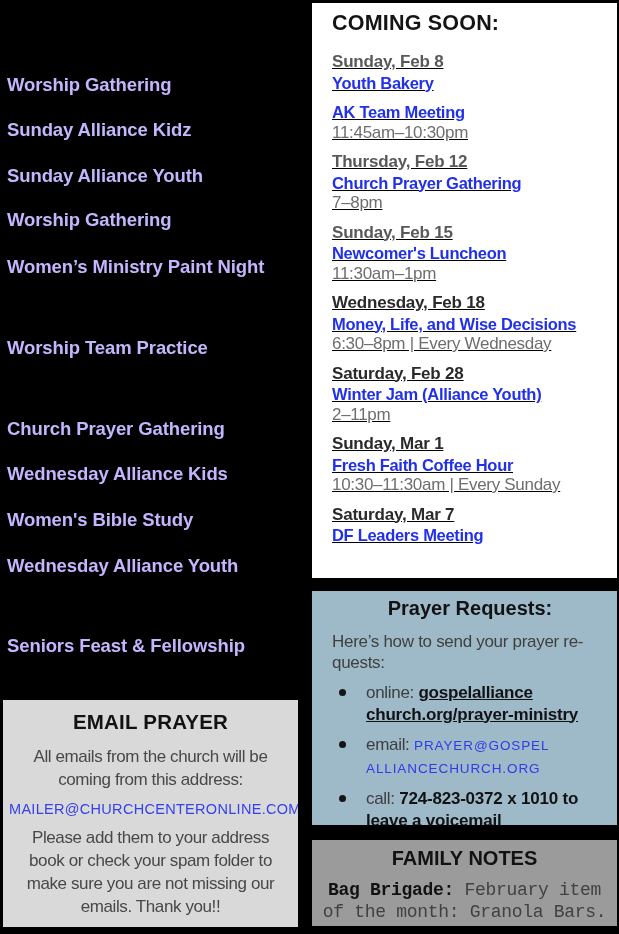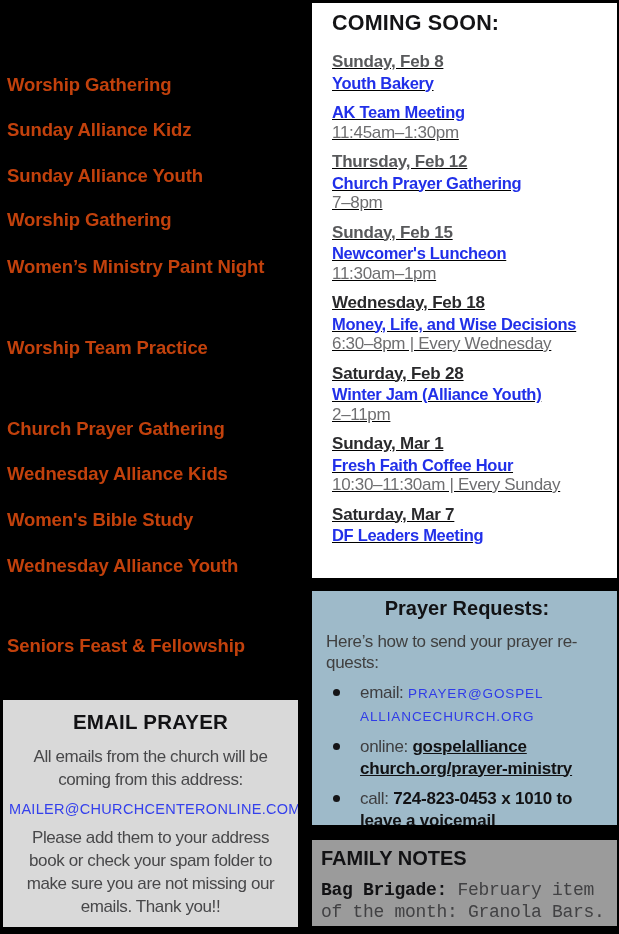--- a/index.html
+++ b/index.html
@@ -6,21 +6,21 @@
   html,body { background:#000; }
   #canvas {
     position:relative; width:619px; height:934px; overflow:hidden;
     background:#000000;
     font-family:"Liberation Sans","DejaVu Sans",sans-serif;
   }
 
   
   .left-event {
     position:absolute; left:7px;
-    color:#c2410c; font-weight:bold; font-size:18.5px;
+    color:#c4b5fd; font-weight:bold; font-size:18.5px;
     letter-spacing:-0.1px; white-space:nowrap; line-height:20px;
   }
 
   
   .panel-white {
     position:absolute; left:312px; top:3px; width:305px; height:575px;
     background:#FFFFFF; padding:8px 8px 0 20px; overflow:hidden;
   }
   .cs-title {
     font-size:21.5px; font-weight:800; color:#141416;
@@ -36,21 +36,21 @@
     font-size:16.5px; font-weight:bold; line-height:20.5px;
     color:#2130E9; letter-spacing:-0.3px;
   }
   .cs-event .time {
     font-size:17px; line-height:20.5px; color:#6E6E70; letter-spacing:-0.3px;
   }
 
   
   .panel-prayer {
     position:absolute; left:312px; top:591px; width:305px; height:234px;
-    background:#9EBAC9; padding:6px 9px 0 14px; overflow:hidden;
+    background:#9EBAC9; padding:6px 9px 0 20px; overflow:hidden;
   }
   .pr-title { text-align:center; font-size:20px; font-weight:800; color:#121214; margin:0 0 11px 0; }
   .pr-intro {
     font-size:17px; line-height:21px; color:#404040;
     white-space:pre-line; letter-spacing:-0.3px;
   }
   .pr-list { list-style:none; }
   .pr-item {
     position:relative; margin:9px 0 0 34px;
     font-size:17px; line-height:21.5px; color:#3E3E40;
@@ -69,21 +69,21 @@
     position:absolute; left:3px; top:700px; width:295px; height:227px;
     background:#D9D9D9; text-align:center; padding:10px 6px 0 6px; overflow:hidden;
   }
   .em-title { font-size:20.5px; font-weight:800; color:#121214; letter-spacing:0.2px; margin:0 0 11px 0; }
   .em-body  { font-size:17px; line-height:23px; color:#48484A; white-space:pre-line; letter-spacing:-0.4px; }
   .em-link  { font-size:14.5px; letter-spacing:0.3px; color:#3541EC; margin:10px 0 9px 0; cursor:pointer; }
 
   
   .panel-family {
     position:absolute; left:312px; top:840px; width:305px; height:86px;
-    background:#9B9B9B; text-align:left; padding:7px 9px 0 9px; overflow:hidden;
+    background:#9B9B9B; text-align:center; padding:7px 9px 0 9px; overflow:hidden;
   }
   .fn-title { font-size:20px; font-weight:800; color:#121214; margin:0 0 9px 0; }
   .fn-body  { font-size:18px; line-height:22px; color:#414143; letter-spacing:-0.3px;font-family:Liberation Mono, monospace; }
   .fn-body b { color:#121214; }
 </style>
 </head>
 <body>
 
 <div id="canvas">
 
@@ -104,21 +104,21 @@
   <div class="panel-white">
     <h1 class="cs-title">COMING SOON:</h1>
 
     <div class="cs-event">
       <div class="date">Sunday, Feb 8</div>
       <div class="etitle">Youth Bakery</div>
     </div>
 
     <div class="cs-event">
       <div class="etitle">AK Team Meeting</div>
-      <div class="time">11:45am–1:30pm</div>
+      <div class="time">11:45am–10:30pm</div>
     </div>
 
     <div class="cs-event">
       <div class="date">Thursday, Feb 12</div>
       <div class="etitle">Church Prayer Gathering</div>
       <div class="time">7–8pm</div>
     </div>
 
     <div class="cs-event">
       <div class="date">Sunday, Feb 15</div>
@@ -150,31 +150,31 @@
     </div>
   </div>
 
   <div class="panel-prayer">
     <h2 class="pr-title">Prayer Requests:</h2>
     <p class="pr-intro">Here’s how to send your prayer re-
 quests:</p>
     <ul class="pr-list">
       <li class="pr-item">
         <span class="dot"></span>
+        <span class="pr-label">online: </span><span class="pr-link">gospelalliance
+church.org/prayer-ministry</span>
+      </li>
+      <li class="pr-item">
+        <span class="dot"></span>
         <span class="pr-label">email: </span><span class="pr-caps">PRAYER@GOSPEL
 ALLIANCECHURCH.ORG</span>
       </li>
       <li class="pr-item">
         <span class="dot"></span>
-        <span class="pr-label">online: </span><span class="pr-link">gospelalliance
-church.org/prayer-ministry</span>
-      </li>
-      <li class="pr-item">
-        <span class="dot"></span>
-        <span class="pr-label">call: </span><span class="pr-bold">724-823-0453 x 1010 to
+        <span class="pr-label">call: </span><span class="pr-bold">724-823-0372 x 1010 to
 leave a voicemail</span>
       </li>
     </ul>
   </div>
 
   <div class="panel-email">
     <h2 class="em-title">EMAIL PRAYER</h2>
     <p class="em-body">All emails from the church will be
 coming from this address:</p>
     <div class="em-link">MAILER@CHURCHCENTERONLINE.COM</div>

